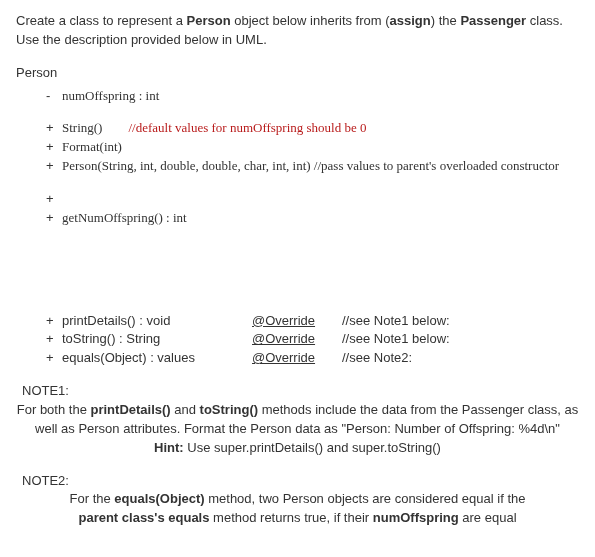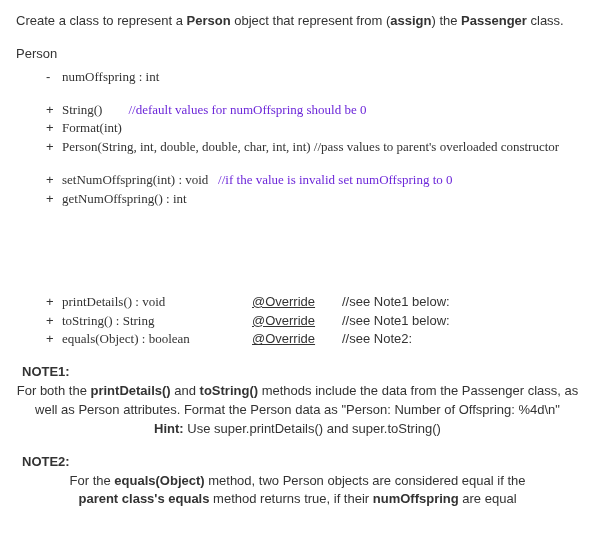--- a/index.html
+++ b/index.html
@@ -13,35 +13,36 @@
     box-sizing: border-box;
     line-height: 1.45;
   }
   .intro { margin-bottom: 14px; }
   .intro b { font-weight: bold; }
   .class-name { margin-bottom: 4px; }
   .uml-section { padding-left: 30px; margin-bottom: 14px; }
   .uml-line { display: flex; }
   .bullet { width: 16px; flex-shrink:0; }
   .sig { white-space: pre; font-family: Liberation Serif, serif; }
-  .comment { color:#6d28d9; }
+  .comment { color:#b91c1c; }
   .cont { padding-left: 46px; }
   .methods-row { display:flex; }
-  .col-sig { width: 190px; font-family: Liberation Serif, serif; }
+  .col-sig { width: 190px; }
   .col-ovr { width: 90px; text-decoration: underline; }
   .col-note { }
-  .note-head { font-weight: bold; margin-top:14px;padding-left:6px; }
+  .note-head { font-weight: normal; margin-top:14px;padding-left:6px; }
   .note-body { margin-bottom: 6px; text-align: center; }
   .gap { height: 70px; }
 </style>
 </head>
 <body>
 
 <div class="intro">
-  <span>Create a class to represent a </span><b>Person</b><span> object that represent from (</span><b>assign</b><span>) the </span><b>Passenger</b><span> class.</span><br>
+  <span>Create a class to represent a </span><b>Person</b><span> object below inherits from (</span><b>assign</b><span>) the </span><b>Passenger</b><span> class.</span><br>
+  <span>Use the description provided below in UML.</span>
 </div>
 
 <div class="class-name">Person</div>
 
 <div class="uml-section">
   <div class="uml-line">
     <span class="bullet">-</span>
     <span class="sig">numOffspring : int</span>
   </div>
 </div>
@@ -57,21 +58,20 @@
   </div>
   <div class="uml-line">
     <span class="bullet">+</span>
     <span class="sig">Person(String, int, double, double, char, int, int) //pass values to parent's overloaded constructor</span>
   </div>
 </div>
 
 <div class="uml-section">
   <div class="uml-line">
     <span class="bullet">+</span>
-    <span class="sig"><span>setNumOffspring(int) : void</span><span class="comment">   //if the value is invalid set numOffspring to 0</span></span>
   </div>
   <div class="uml-line">
     <span class="bullet">+</span>
     <span class="sig">getNumOffspring() : int</span>
   </div>
 </div>
 
 <div class="gap"></div>
 
 <div class="uml-section">
@@ -82,21 +82,21 @@
     <span class="col-note">//see Note1 below:</span>
   </div>
   <div class="methods-row">
     <span class="bullet">+</span>
     <span class="col-sig">toString() : String</span>
     <span class="col-ovr">@Override</span>
     <span class="col-note">//see Note1 below:</span>
   </div>
   <div class="methods-row">
     <span class="bullet">+</span>
-    <span class="col-sig">equals(Object) : boolean</span>
+    <span class="col-sig">equals(Object) : values</span>
     <span class="col-ovr">@Override</span>
     <span class="col-note">//see Note2:</span>
   </div>
 </div>
 
 <div class="note-head">NOTE1:</div>
 <div class="note-body">
   <span>For both the </span><b>printDetails()</b><span> and </span><b>toString()</b><span> methods include the data from the Passenger class, as well as Person attributes.  Format the Person data as "Person: Number of Offspring: %4d\n"</span><br>
   <b>Hint:</b><span> Use super.printDetails() and super.toString()</span>
 </div>

